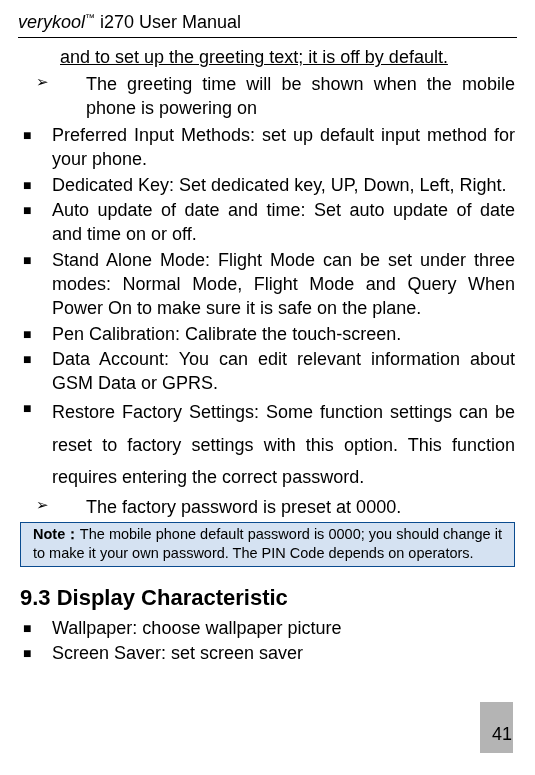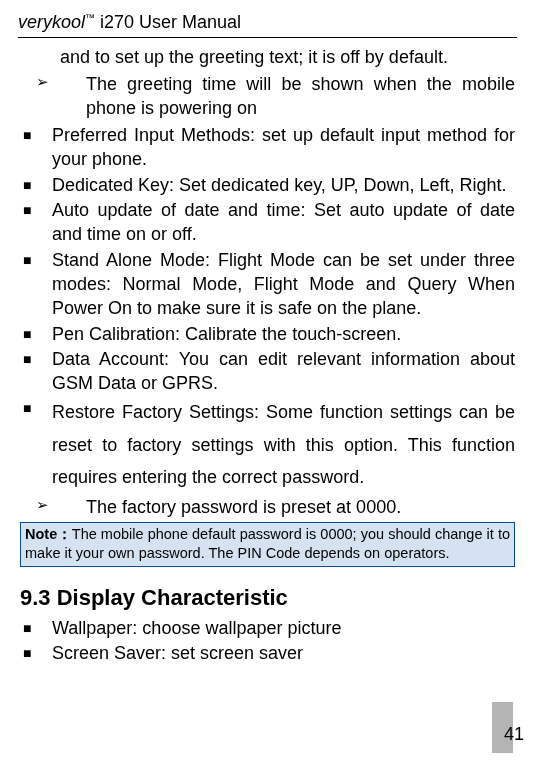--- a/index.html
+++ b/index.html
@@ -35,20 +35,21 @@
       font-style: normal;
     }
     .content {
       padding-left: 2px;
       padding-right: 2px;
     }
     .indent-line {
       padding-left: 40px;
       text-align: justify;
       margin-bottom: 2px;
+      text-decoration: underline;
     }
     .arrow-item {
       display: flex;
       margin-bottom: 3px;
       padding-left: 16px;
     }
     .arrow-item .bullet {
       width: 50px;
       flex-shrink: 0;
       font-size: 15px;
@@ -73,21 +74,21 @@
       flex: 1;
       text-align: justify;
     }
     .spaced {
       line-height: 1.8;
     }
     .note-box {
       border: 1px solid #0a4b8f;
       background: #d5e2f2;
       font-size: 14.5px;
-      padding: 2px 4px;
+      padding: 2px 12px;
       margin-top: 1px;
       margin-bottom: 3px;
       text-align: justify;
       line-height: 1.35;
     }
     .note-label {
       font-weight: bold;
     }
     .section-title {
       font-weight: bold;
@@ -96,21 +97,21 @@
       margin-bottom: 3px;
     }
     .page-number {
       position: absolute;
       bottom: 22px;
       right: 22px;
       background: #b4b4b4;
       color: #000;
       font-size: 18px;
       padding: 20px 7px 7px 12px;
-      width: 21px;
+      width: 33px;
       text-align: center;
     }
     .bullet-sq::before {
       content: "■";
     }
     .bullet-ar::before {
       content: "➢";
     }
   </style>
 </head>

